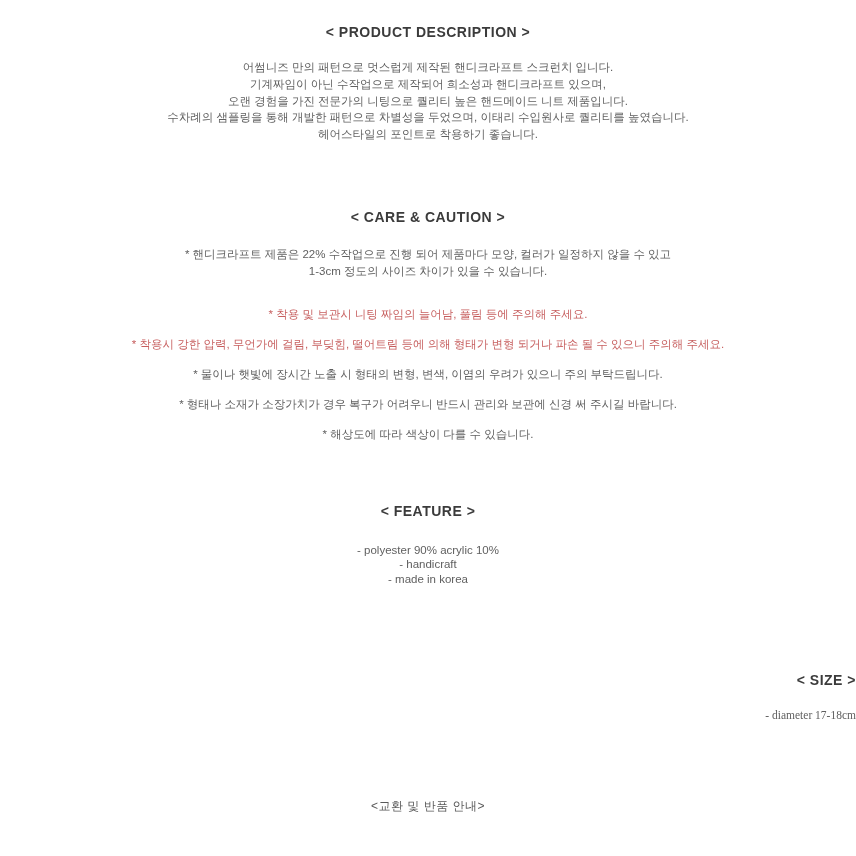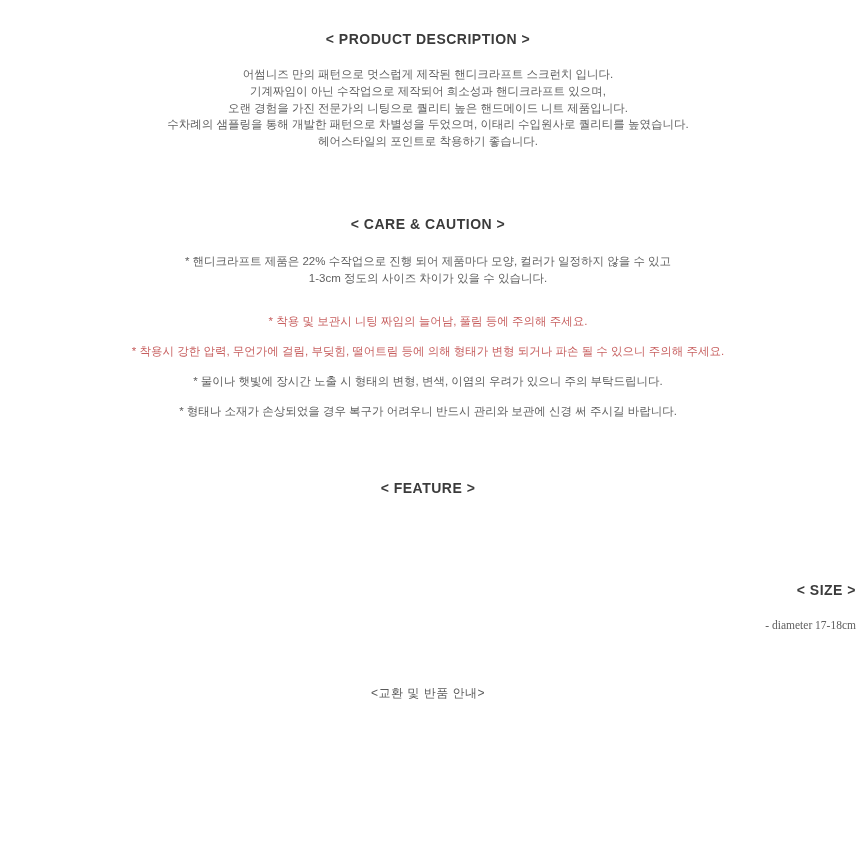--- a/index.html
+++ b/index.html
@@ -12,21 +12,21 @@
     height: 856px;
     overflow: hidden;
     font-family: "Liberation Sans", "DejaVu Sans", sans-serif;
     color: #5f5f5f;
     -webkit-font-smoothing: antialiased;
   }
   .page {
     width: 856px;
     height: 752px;
     box-sizing: border-box;
-    padding-top: 31px;
+    padding-top: 24px;
     text-align: center;
   }
   .section-heading {
     font-size: 14px;
     font-weight: bold;
     letter-spacing: 0.5px;
     color: #3b3b3b;
     margin: 0;
   }
   .body-line {
@@ -46,21 +46,21 @@
   }
   
   .desc-lines      { margin-top: 19px; }
   .care-section    { margin-top: 66px; }
   .care-intro      { margin-top: 21px; margin-bottom: 26px; }
   .feature-section { margin-top: 60px; }
   .feature-lines   { margin-top: 24px; }
   .feature-lines .body-line { line-height: 14.5px; }
   .size-section    { margin-top: 86px; text-align: right; }
   .size-lines      { margin-top: 19px; font-family: Liberation Serif, serif; }
-  .exchange-section { margin-top: 52px; }
+  .exchange-section { margin-top: 74px; }
   .exchange-heading {
     font-size: 12px;
     font-weight: normal;
     color: #5a5a5a;
     letter-spacing: 0.5px;
     margin: 0;
   }
 </style>
 </head>
 <body>
@@ -80,25 +80,31 @@
 
   <section class="care-section">
     <h2 class="section-heading">&lt; CARE &amp; CAUTION &gt;</h2>
     <div class="care-intro">
       <p class="body-line">* 핸디크라프트 제품은 22% 수작업으로 진행 되어 제품마다 모양, 컬러가 일정하지 않을 수 있고</p>
       <p class="body-line">1-3cm 정도의 사이즈 차이가 있을 수 있습니다.</p>
     </div>
     <p class="note red">* 착용 및 보관시 니팅 짜임의 늘어남, 풀림 등에 주의해 주세요.</p>
     <p class="note red">* 착용시 강한 압력, 무언가에 걸림, 부딪힘, 떨어트림 등에 의해 형태가 변형 되거나 파손 될 수 있으니 주의해 주세요.</p>
     <p class="note">* 물이나 햇빛에 장시간 노출 시 형태의 변형, 변색, 이염의 우려가 있으니 주의 부탁드립니다.</p>
-    <p class="note">* 형태나 소재가 손상되었을 경우 복구가 어려우니 반드시 관리와 보관에 신경 써 주시길 바랍니다.</p>
+    <p class="note">* 형태나 소재가 소장가치가 경우 복구가 어려우니 반드시 관리와 보관에 신경 써 주시길 바랍니다.</p>
+    <p class="note">* 해상도에 따라 색상이 다를 수 있습니다.</p>
   </section>
 
   <section class="feature-section">
     <h2 class="section-heading">&lt; FEATURE &gt;</h2>
+    <div class="feature-lines">
+      <p class="body-line">- polyester 90% acrylic 10%</p>
+      <p class="body-line">- handicraft</p>
+      <p class="body-line">- made in korea</p>
+    </div>
   </section>
 
   <section class="size-section">
     <h2 class="section-heading">&lt; SIZE &gt;</h2>
     <div class="size-lines">
       <p class="body-line">- diameter 17-18cm</p>
     </div>
   </section>
 
   <section class="exchange-section">

